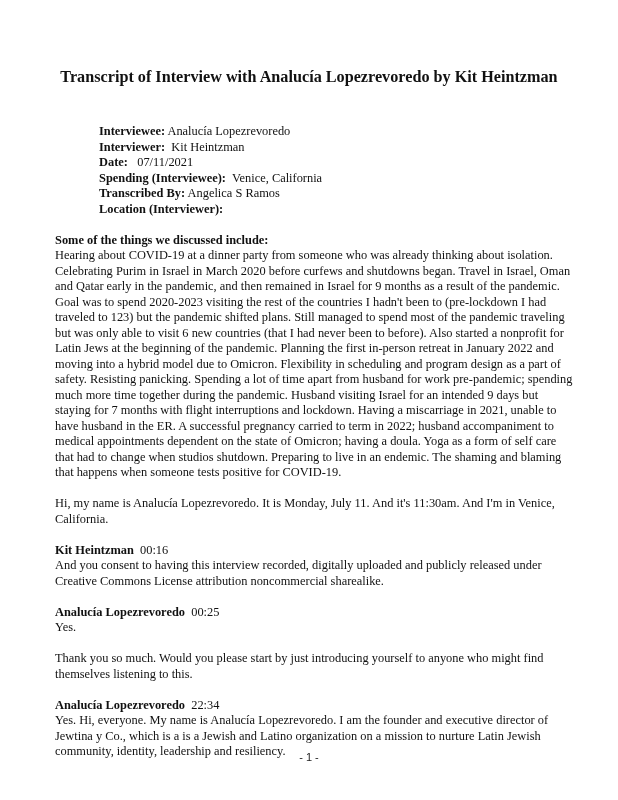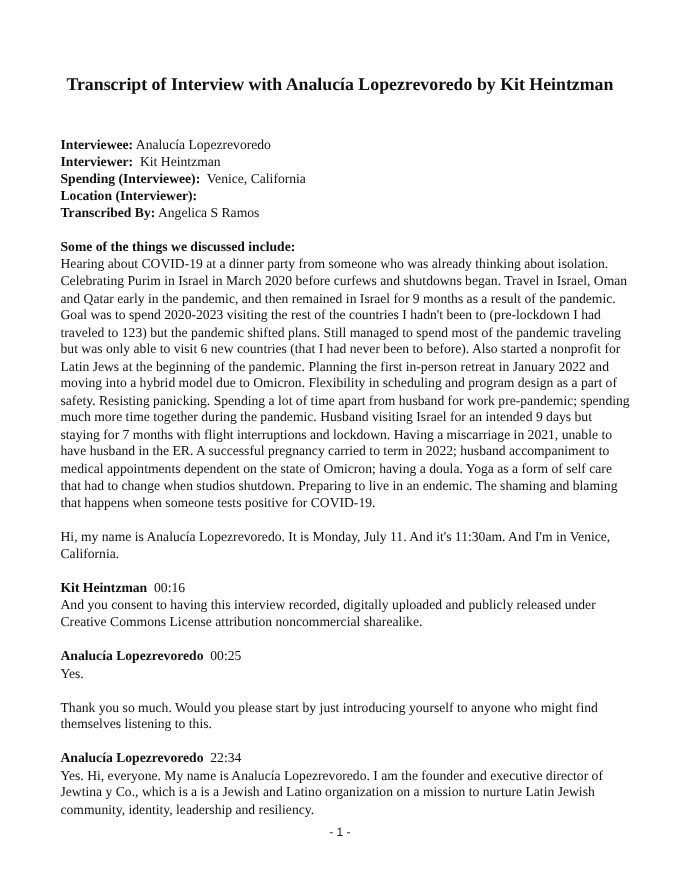--- a/index.html
+++ b/index.html
@@ -3,41 +3,42 @@
 <meta charset="utf-8">
 <style>
   html, body { margin: 0; padding: 0; background: #ffffff; }
   body { width: 618px; height: 800px; position: relative; overflow: hidden;
          font-family: "Liberation Serif", "DejaVu Serif", serif; color: #111; }
   .page { position: absolute; left: 0; top: 0; width: 516px; height: 800px; }
   .title { position: absolute; left: 0; width: 618px; top: 68px; text-align: center;
            font-weight: bold; font-size: 16.2px; letter-spacing: 0px; }
   .body { position: absolute; left: 55px; top: 124px; width: 520px;
           font-size: 12.4px; line-height: 15.5px; }
-  .meta-row { white-space: nowrap; }
+  .meta-row { white-space: nowrap; margin-left: 44px; }
   .b { font-weight: bold; }
   .gap { height: 15.5px; }
   .para { text-align: left; }
   .speaker-line { white-space: nowrap; }
   .footer { position: absolute; left: 0; width: 618px; top: 751px; text-align: center;
             font-family: "Liberation Sans", "DejaVu Sans", sans-serif; font-size: 11px; color: #222; }
 </style>
 </head>
 <body>
 
 <div class="page">
   <div class="title">Transcript of Interview with Analucía Lopezrevoredo  by Kit Heintzman</div>
 
   <div class="body">
     <div>
       <div class="meta-row"><span class="b">Interviewee:</span><span style="white-space:pre"> Analucía Lopezrevoredo</span></div>
       <div class="meta-row"><span class="b">Interviewer:</span><span style="white-space:pre">  Kit Heintzman</span></div>
+      <div class="meta-row"><span class="b">Date:</span><span style="white-space:pre">   07/11/2021</span></div>
       <div class="meta-row"><span class="b">Spending (Interviewee):</span><span style="white-space:pre">  Venice, California</span></div>
+      <div class="meta-row"><span class="b">Transcribed By:</span><span style="white-space:pre"> Angelica S Ramos</span></div>
       <div class="meta-row"><span class="b">Location (Interviewer):</span><span style="white-space:pre"></span></div>
-      <div class="meta-row"><span class="b">Transcribed By:</span><span style="white-space:pre"> Angelica S Ramos</span></div>
     </div>
 
     <div class="gap"></div>
 
     <div>
       <div class="b">Some of the things we discussed include:</div>
       <div class="para">Hearing about COVID-19 at a dinner party from someone who was already thinking about isolation. Celebrating Purim in Israel in March 2020 before curfews and shutdowns began. Travel in Israel, Oman and Qatar early in the pandemic, and then remained in Israel for 9 months as a result of the pandemic. Goal was to spend 2020-2023 visiting the rest of the countries I hadn't been to (pre-lockdown I had traveled to 123) but the pandemic shifted plans. Still managed to spend most of the pandemic traveling but was only able to visit 6 new countries (that I had never been to before). Also started a nonprofit for Latin Jews at the beginning of the pandemic. Planning the first in-person retreat in January 2022 and moving into a hybrid model due to Omicron. Flexibility in scheduling and program design as a part of safety. Resisting panicking. Spending a lot of time apart from husband for work pre-pandemic; spending much more time together during the pandemic. Husband visiting Israel for an intended 9 days but staying for 7 months with flight interruptions and lockdown. Having a miscarriage in 2021, unable to have husband in the ER. A successful pregnancy carried to term in 2022; husband accompaniment to medical appointments dependent on the state of Omicron; having a doula. Yoga as a form of self care that had to change when studios shutdown. Preparing to live in an endemic. The shaming and blaming that happens when someone tests positive for COVID-19.</div>
     </div>
 
     <div class="gap"></div>

